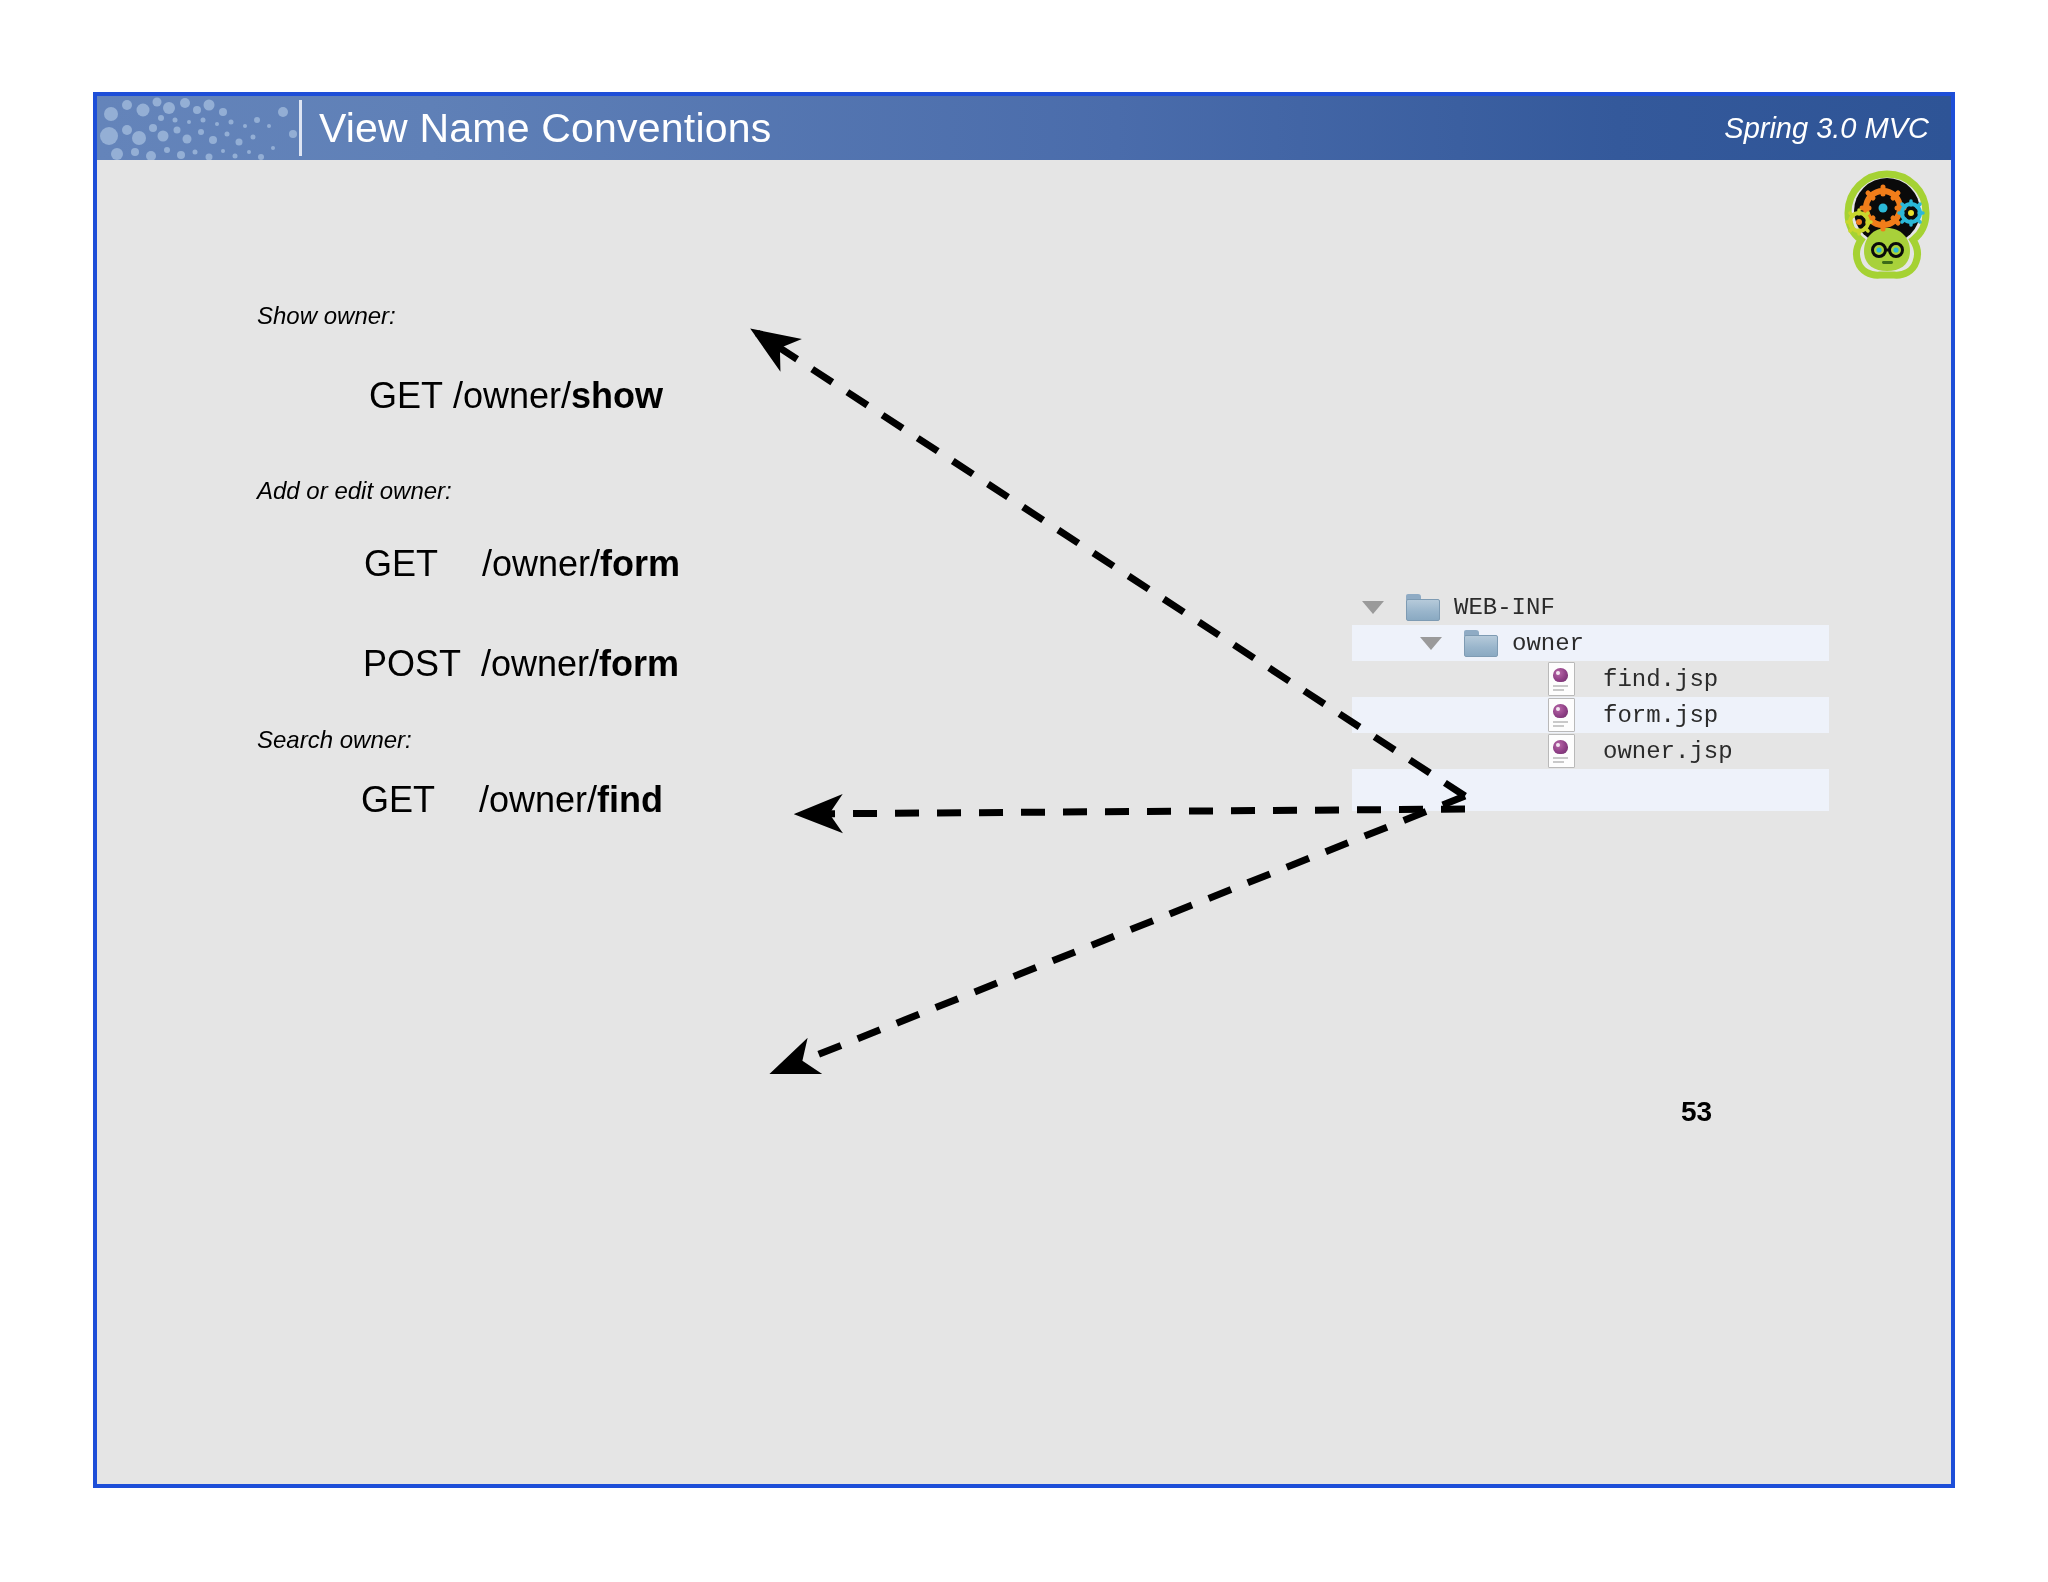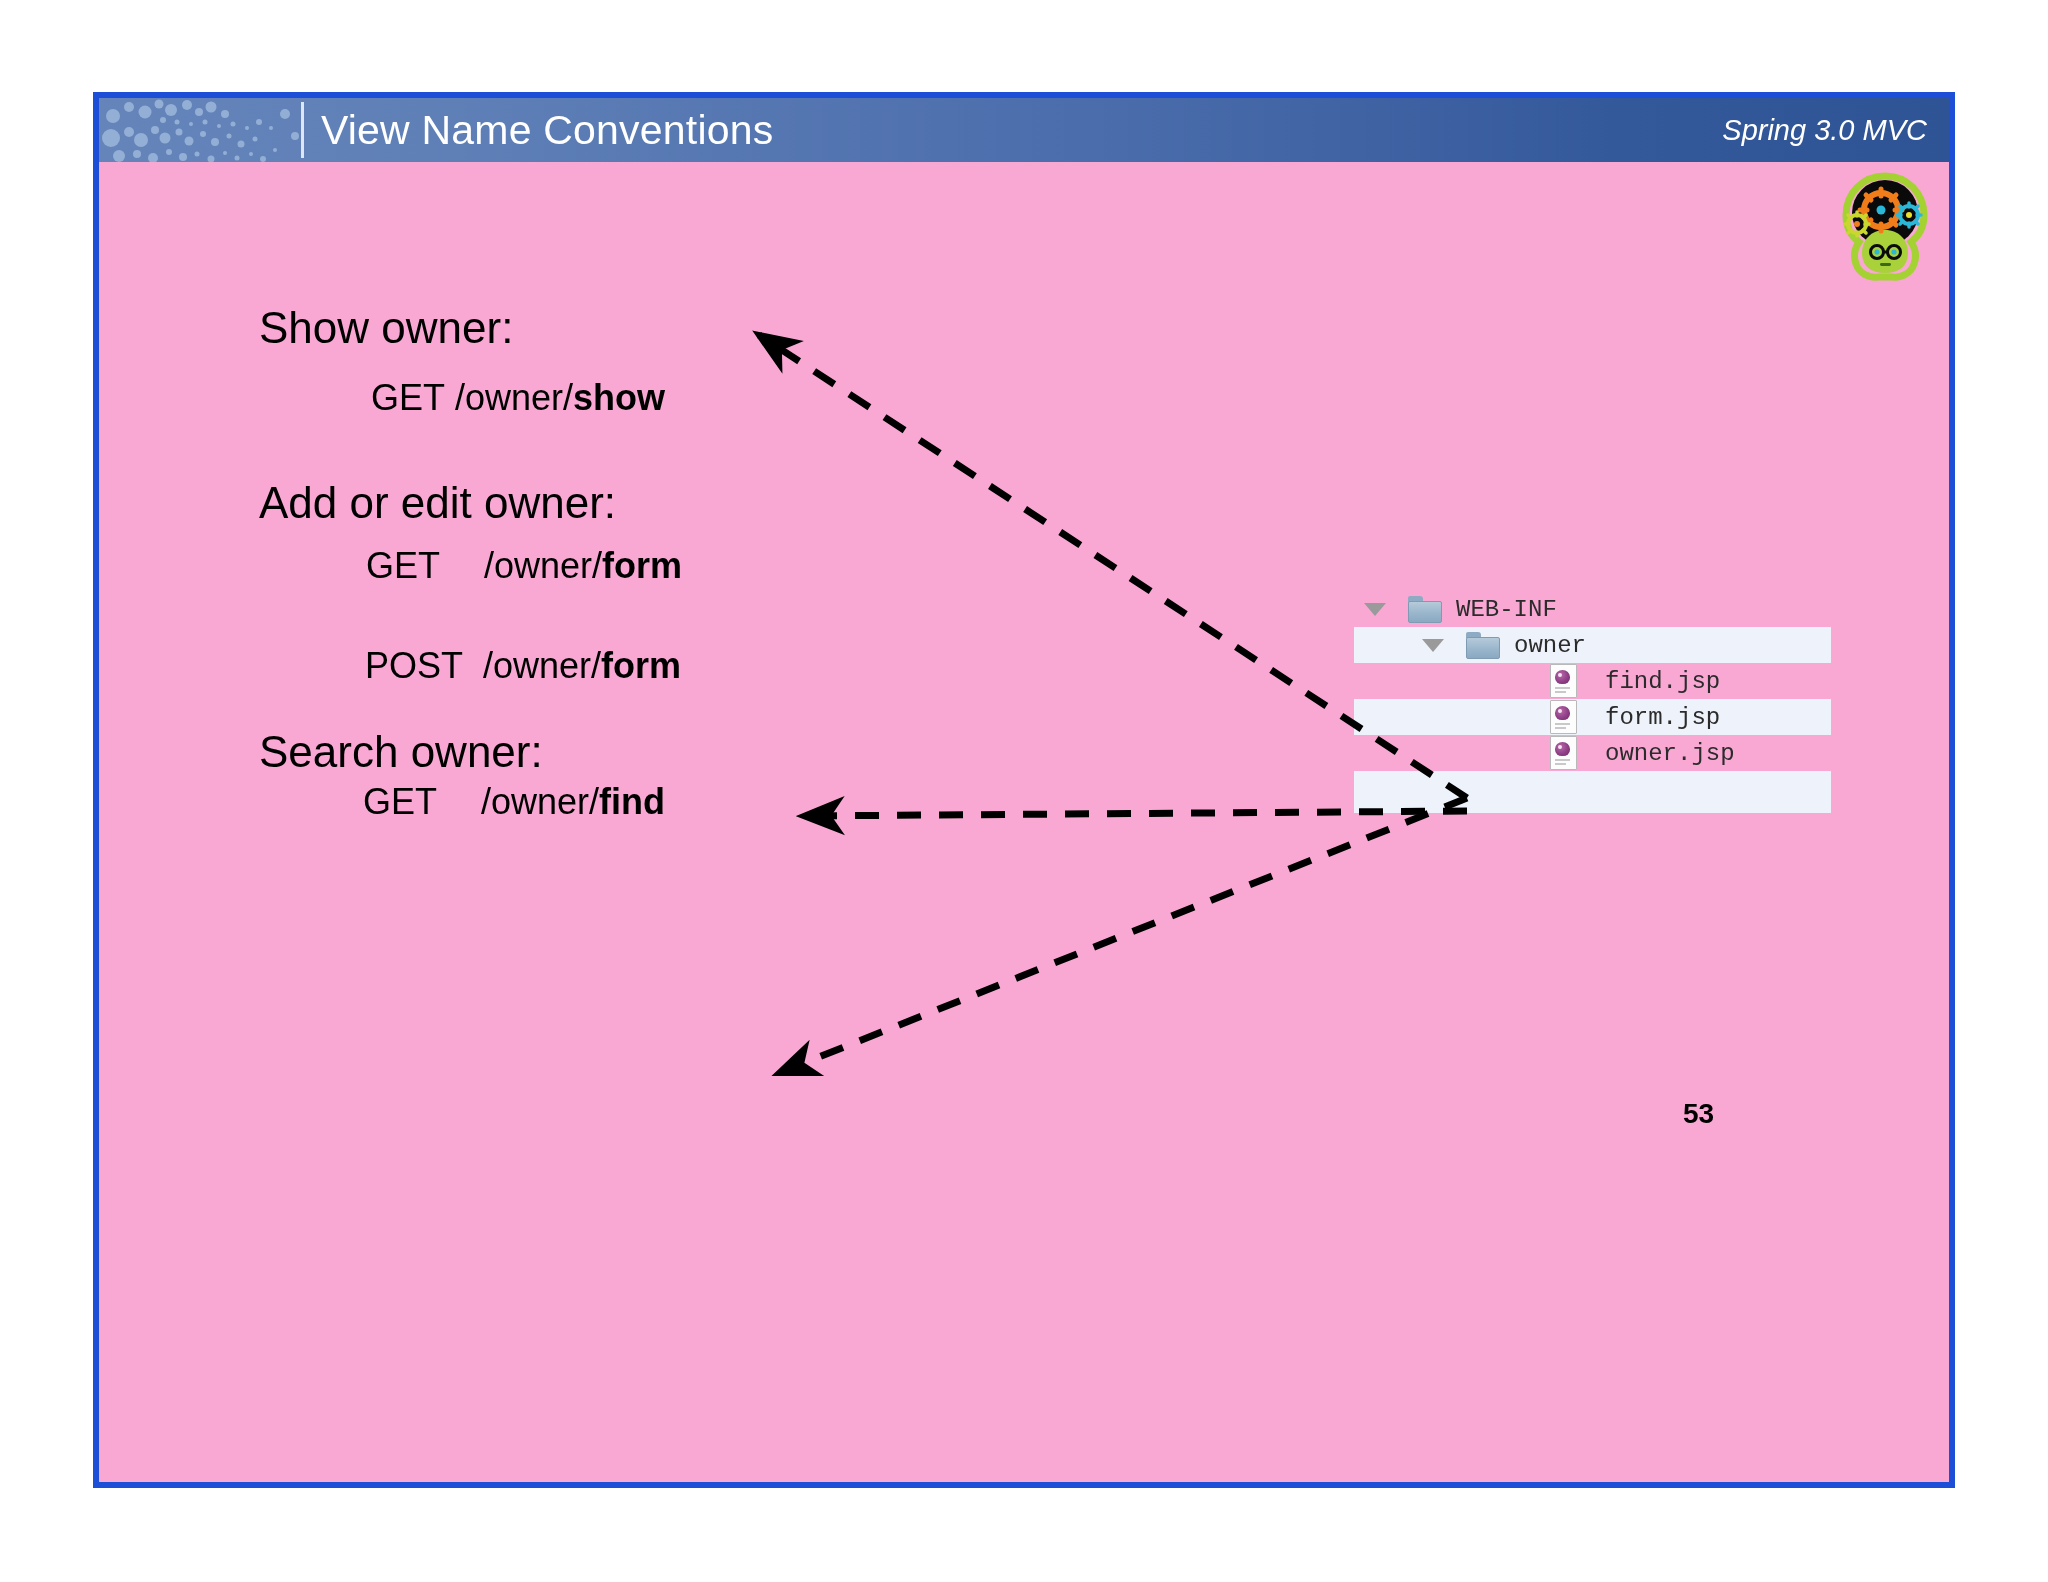--- a/index.html
+++ b/index.html
@@ -15,22 +15,22 @@
     overflow: hidden;
   }
 
   
   #slide-frame {
     position: absolute;
     left: 93px;
     top: 92px;
     width: 1862px;
     height: 1396px;
-    background: #f9a8d4;
-    border: 6px solid #1d4ed8;
+    background: #e5e5e5;
+    border: 4px solid #1d4ed8;
     box-sizing: border-box;
   }
 
   
   #slide-header {
     position: absolute;
     left: 0;
     top: 0;
     width: 100%;
     height: 64px;
@@ -87,21 +87,21 @@
   }
 
   
   .body-text {
     position: absolute;
     color: #000000;
     font-size: 36px;
     white-space: nowrap;
     line-height: 1;
   }
-  .section-heading { font-size: 44px; }
+  .section-heading { font-size: 24px; font-style: italic; }
   .route-line { font-size: 36px; }
   .route-bold { font-weight: 700; }
 
   #heading-show      { left: 160px; top: 208px; }
   #route-show        { left: 272px; top: 282px; }
   #heading-addedit   { left: 160px; top: 383px; }
   #route-form-get    { left: 267px; top: 450px; }
   #route-form-getid  { left: 266px; top: 500px; }
   #route-form-post   { left: 266px; top: 550px; }
   #heading-search    { left: 160px; top: 632px; }

